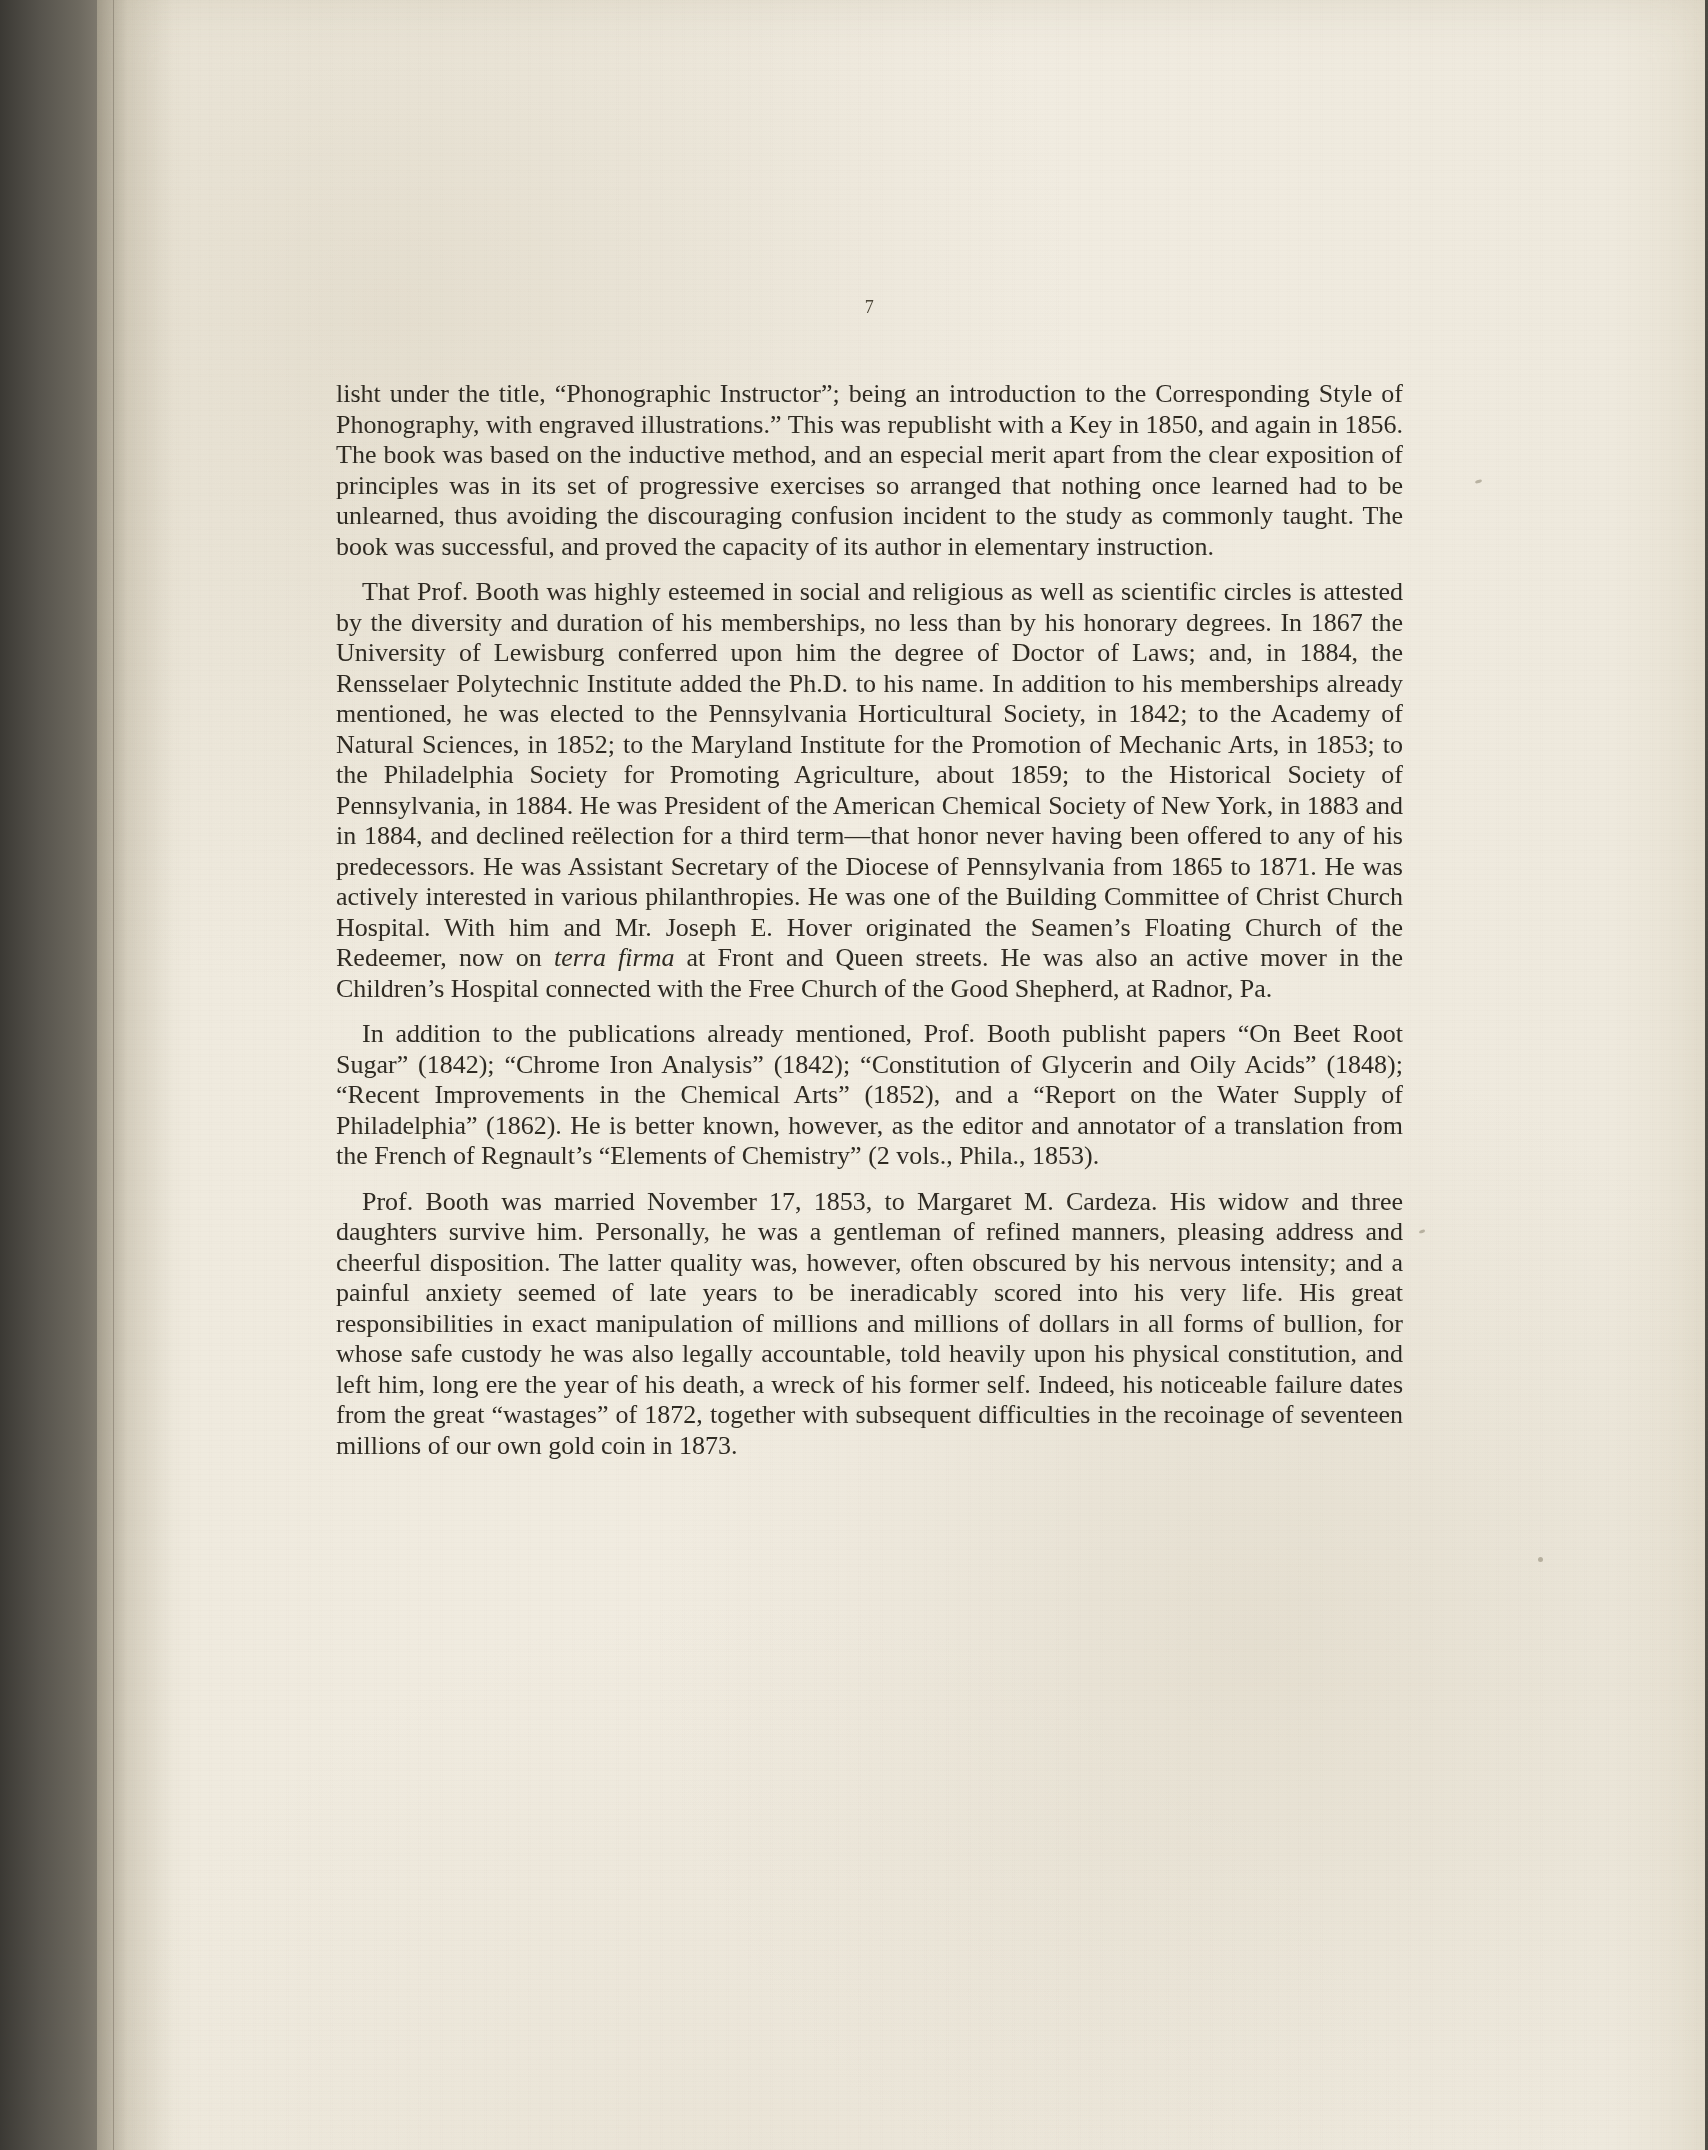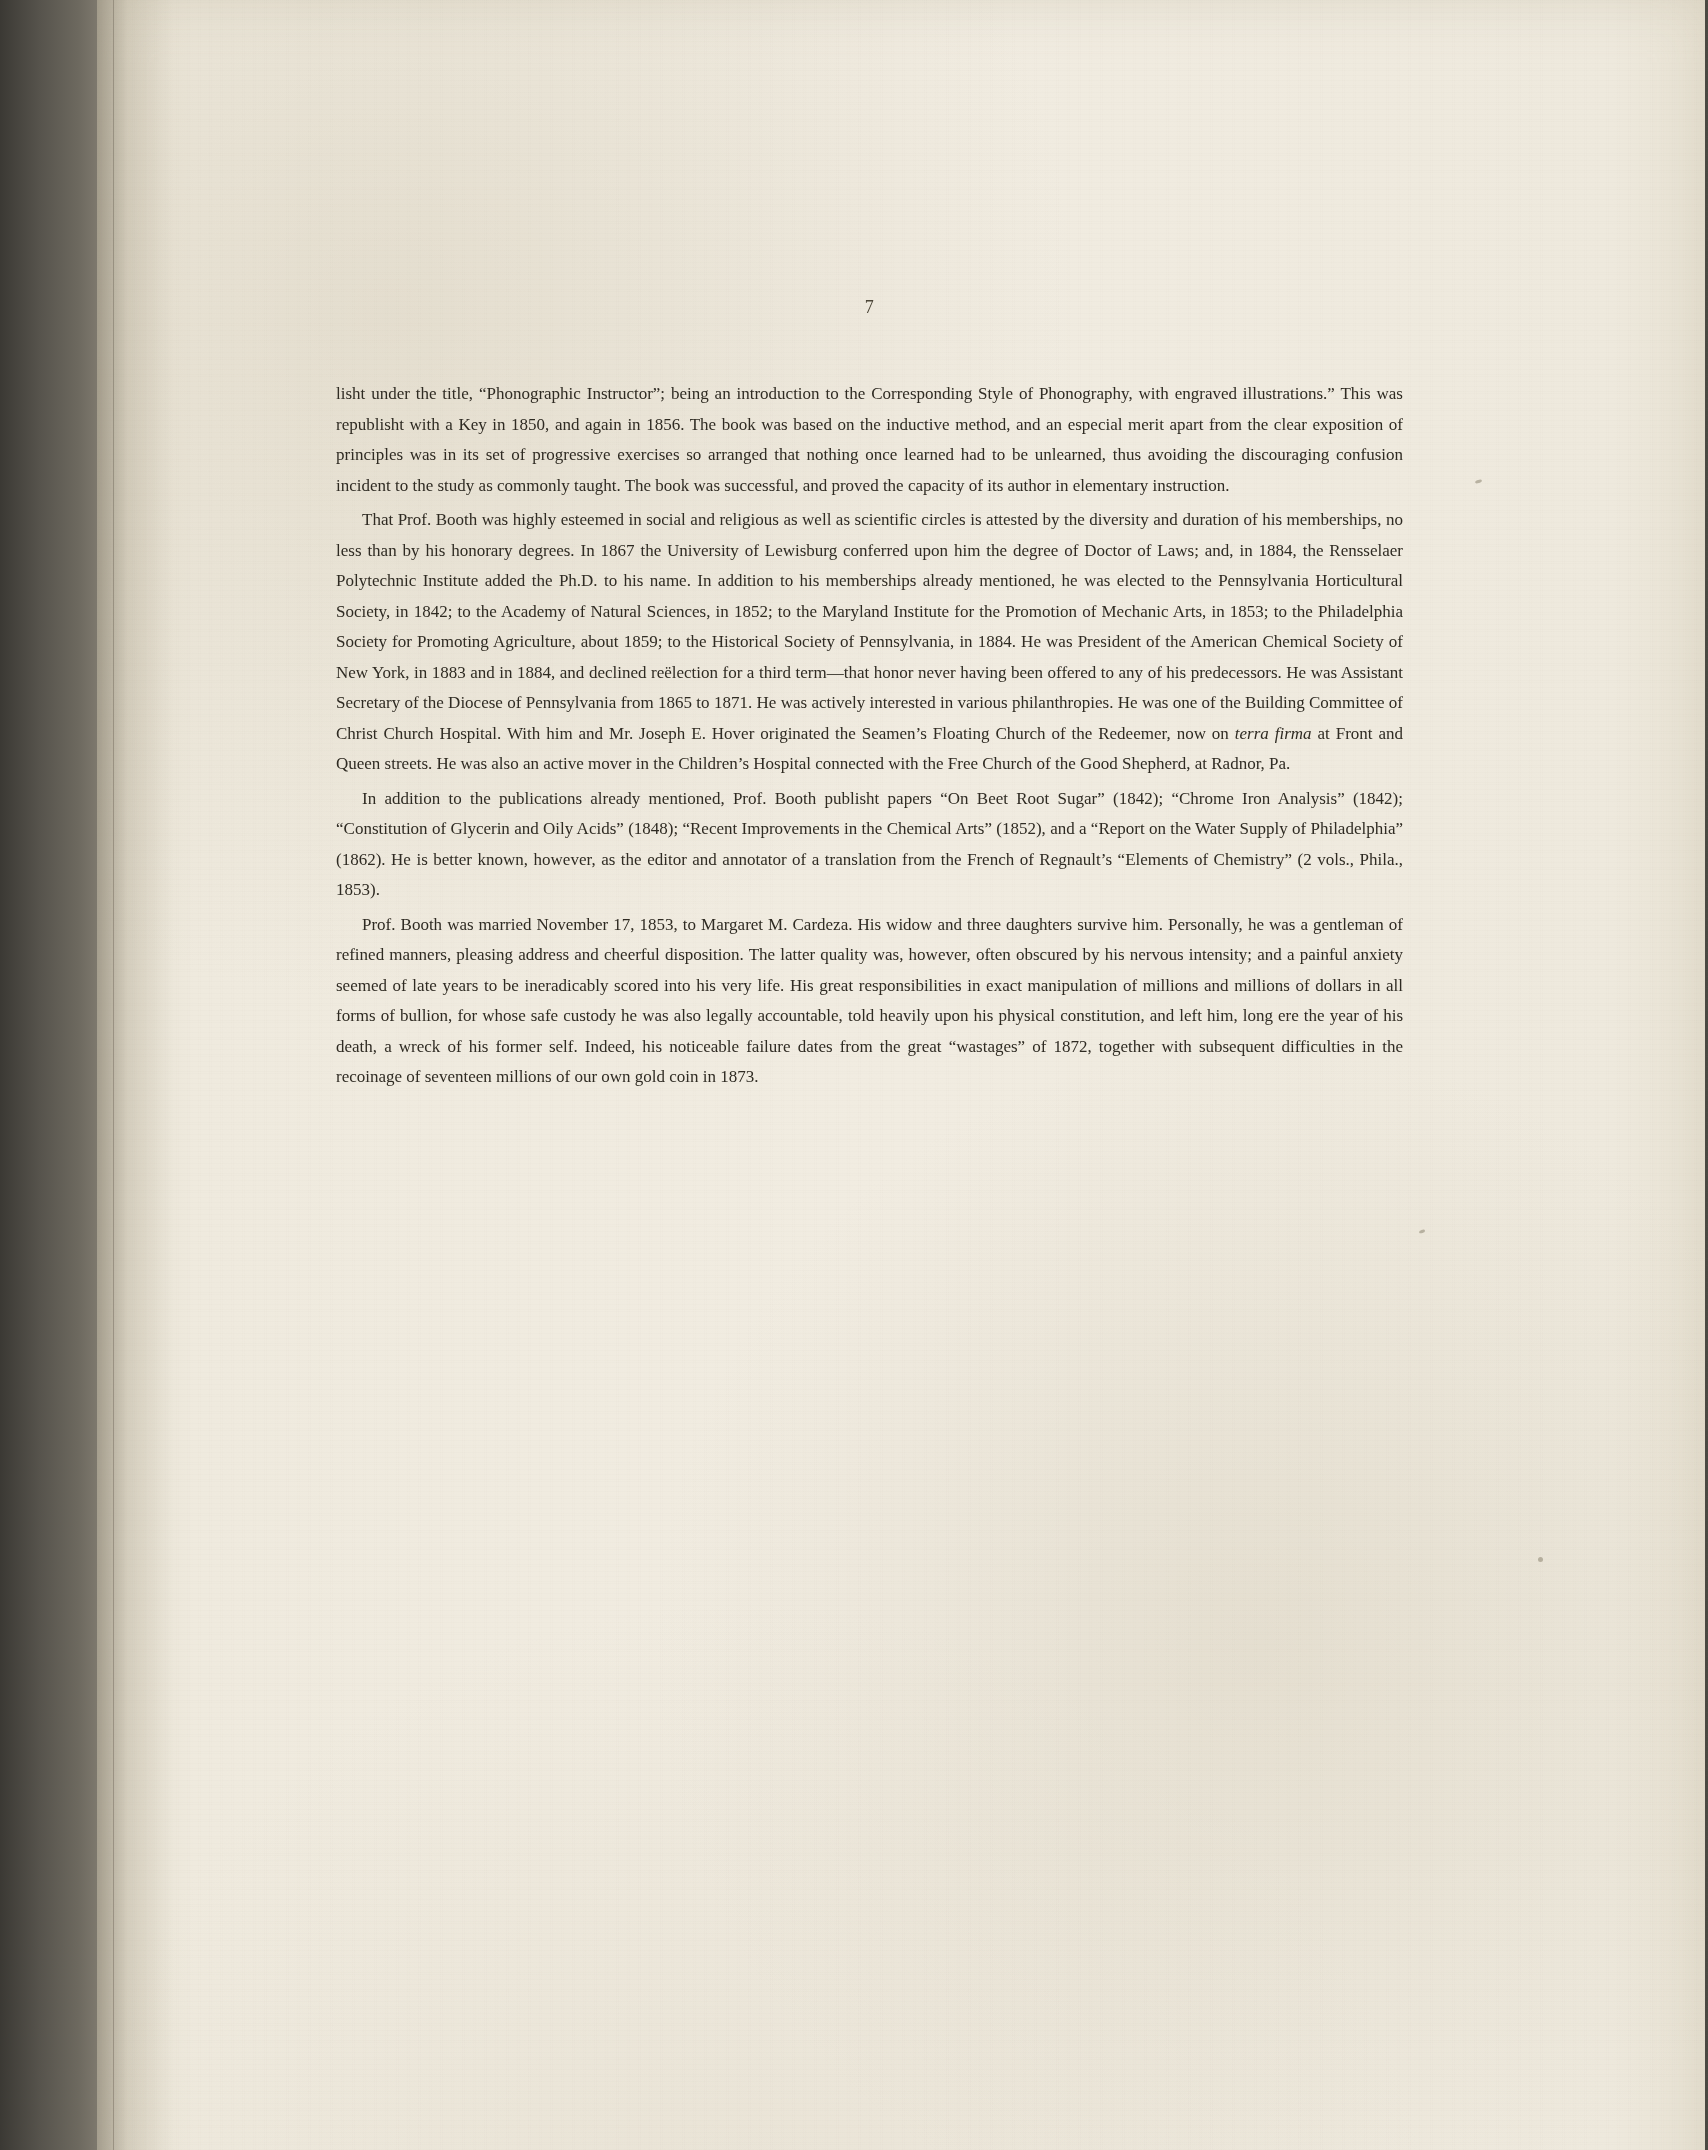--- a/index.html
+++ b/index.html
@@ -92,34 +92,34 @@
     left: 336px;
     top: 297px;
     width: 1067px;
     text-align: center;
     font-size: 18px;
     color: #4a4436;
     letter-spacing: 0.4px;
   }
 
   .para {
-    font-size: 17px;
+    font-size: 26px;
     line-height: 30.5px;
     color: #2e2a22;
     text-align: justify;
     text-justify: inter-word;
     margin: 0 0 0 0;
     text-indent: 0;
     -webkit-font-smoothing: antialiased;
   }
   .para.indent {
     text-indent: 26px;
   }
   .para + .para {
-    margin-top: 4px;
+    margin-top: 15px;
   }
 
   .ital { font-style: italic; }
 
   
   .speck {
     position: absolute;
     background: #8d8571;
     border-radius: 50%;
     opacity: 0.55;

